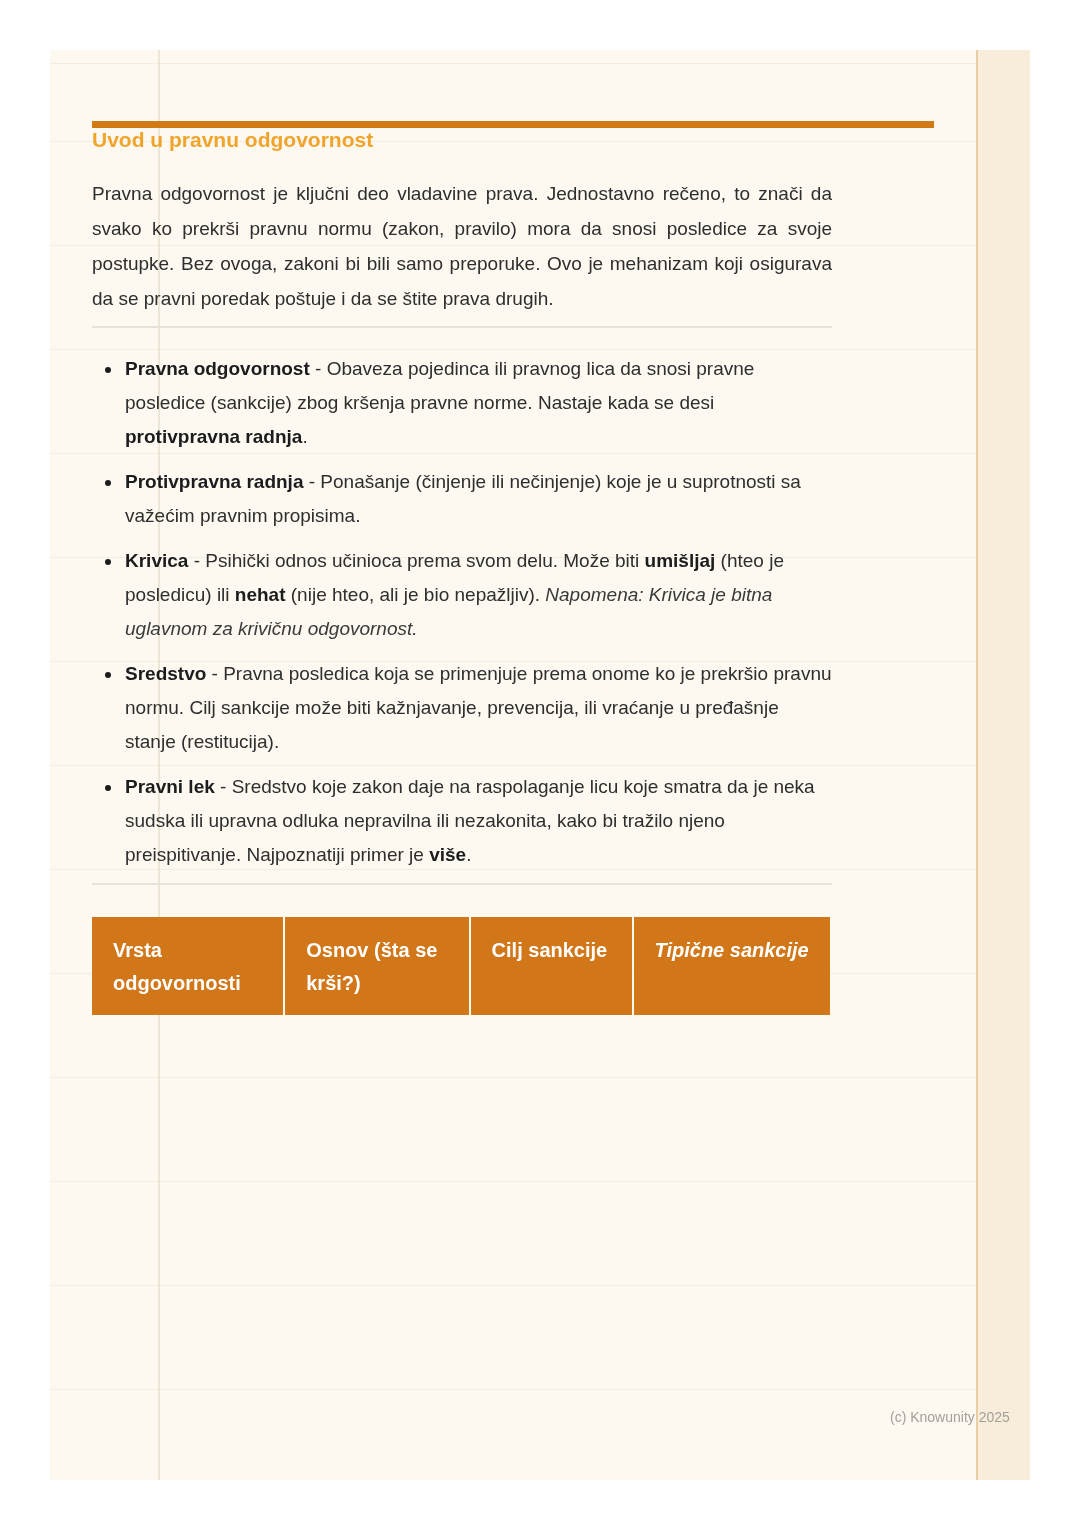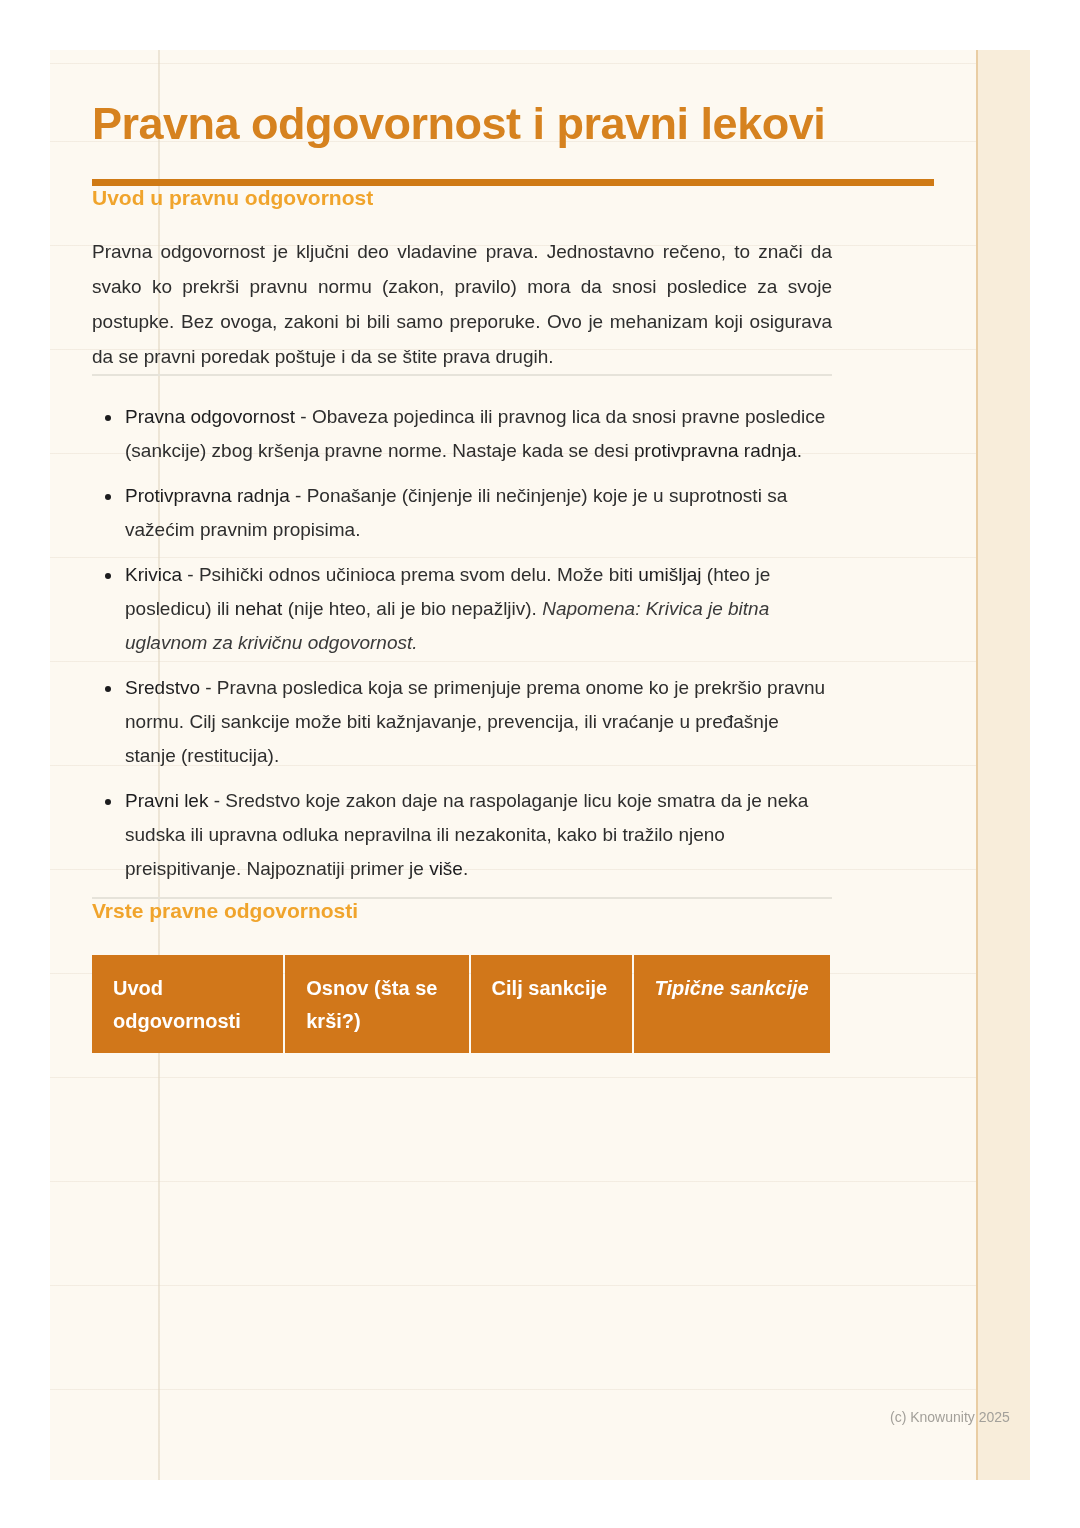--- a/index.html
+++ b/index.html
@@ -52,21 +52,21 @@
     margin: 0;
     font-size: 21px;
     font-weight: 700;
     line-height: 1.15;
     color: #f0a42c;
   }
   .mt-intro-h { margin-top: 49px; }
   .mt-key-h   { margin-top: 42px; }
   .mt-types-h { margin-top: 36px; }
   p.body-para {
-    margin: 24px 0 0 0;
+    margin: 24px 0 10px 0;
     font-size: 19px;
     line-height: 35px;
     color: #2e2e2e;
     text-align: justify;
     text-align-last: left;
   }
   hr.divider {
     border: none;
     border-top: 2px solid #e6e3da;
     margin: 0;
@@ -80,21 +80,21 @@
     list-style: disc outside;
   }
   ul.key-terms li {
     font-size: 19px;
     line-height: 34px;
     color: #2e2e2e;
     margin-bottom: 11px;
     padding-left: 2px;
   }
   ul.key-terms li::marker { color: #1c1c1e; }
-  .run-bold   { font-weight: 400; color: #1c1c1e; }
+  .run-bold   { font-weight: 700; color: #1c1c1e; }
   .run-normal { font-weight: 400; }
   .run-italic { font-style: italic; color: #3a3a3a; }
   table.resp-table {
     margin-top: 30px;
     margin-left: -2px;
     border-collapse: separate;
     border-spacing: 2px;
     table-layout: fixed;
   }
   table.resp-table th {
@@ -120,45 +120,43 @@
     white-space: nowrap;
   }
 </style>
 </head>
 <body>
 
 <div class="paper">
   <div class="edge-strip"></div>
 
   <div class="content">
-    <h1 class="page-title">Pravna odgovornost i pravni lekovi</h1>
 
     <div class="title-rule"></div>
 
     <h2 class="section-heading mt-intro-h">Uvod u pravnu odgovornost</h2>
     <p class="body-para">Pravna odgovornost je ključni deo vladavine prava. Jednostavno rečeno, to znači da svako ko prekrši pravnu normu (zakon, pravilo) mora da snosi posledice za svoje postupke. Bez ovoga, zakoni bi bili samo preporuke. Ovo je mehanizam koji osigurava da se pravni poredak poštuje i da se štite prava drugih.</p>
 
     <hr class="divider mt-div1">
 
     <ul class="key-terms">
         <li><span class="run-bold">Pravna odgovornost</span><span class="run-normal"> - Obaveza pojedinca ili pravnog lica da snosi pravne posledice (sankcije) zbog kršenja pravne norme. Nastaje kada se desi </span><span class="run-bold">protivpravna radnja</span><span class="run-normal">.</span></li>
         <li><span class="run-bold">Protivpravna radnja</span><span class="run-normal"> - Ponašanje (činjenje ili nečinjenje) koje je u suprotnosti sa važećim pravnim propisima.</span></li>
         <li><span class="run-bold">Krivica</span><span class="run-normal"> - Psihički odnos učinioca prema svom delu. Može biti </span><span class="run-bold">umišljaj</span><span class="run-normal"> (hteo je posledicu) ili </span><span class="run-bold">nehat</span><span class="run-normal"> (nije hteo, ali je bio nepažljiv). </span><span class="run-italic">Napomena: Krivica je bitna uglavnom za krivičnu odgovornost.</span></li>
         <li><span class="run-bold">Sredstvo</span><span class="run-normal"> - Pravna posledica koja se primenjuje prema onome ko je prekršio pravnu normu. Cilj sankcije može biti kažnjavanje, prevencija, ili vraćanje u pređašnje stanje (restitucija).</span></li>
         <li><span class="run-bold">Pravni lek</span><span class="run-normal"> - Sredstvo koje zakon daje na raspolaganje licu koje smatra da je neka sudska ili upravna odluka nepravilna ili nezakonita, kako bi tražilo njeno preispitivanje. Najpoznatiji primer je </span><span class="run-bold">više</span><span class="run-normal">.</span></li>
       </ul>
 
     <hr class="divider mt-div2">
 
-    <h2 class="section-heading mt-types-h">Vrste pravne odgovornosti</h2>
 
     <table class="resp-table">
       <tbody>
         <tr>
-            <th>Uvod odgovornosti</th>
+            <th>Vrsta odgovornosti</th>
             <th>Osnov (šta se krši?)</th>
             <th>Cilj sankcije</th>
             <th>Tipične sankcije</th>
           </tr>
       </tbody>
     </table>
   </div>
 </div>
 
 <div class="copyright">(c) Knowunity 2025</div>

